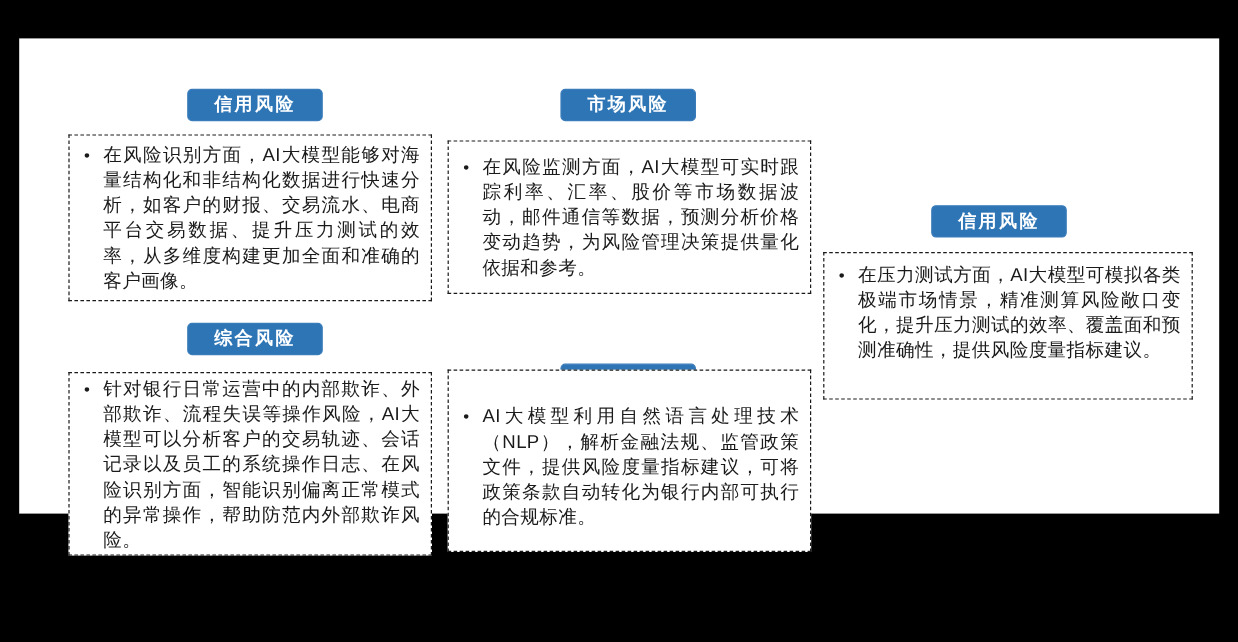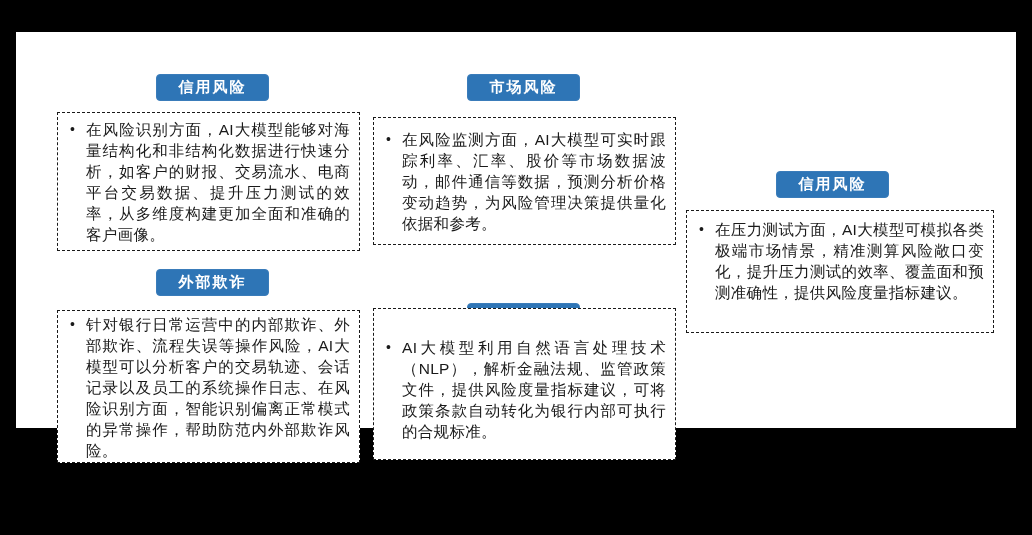--- a/index.html
+++ b/index.html
@@ -97,21 +97,21 @@
     <span>信用风险</span>
   </div>
   <div class="dashed-box" id="box-comprehensive">
     <div class="bullet-row">
       <span class="bullet-marker">•</span>
       <span class="bullet-text">在压力测试方面，AI大模型可模拟各类极端市场情景，精准测算风险敞口变化，提升压力测试的效率、覆盖面和预测准确性，提供风险度量指标建议。</span>
     </div>
   </div>
 
   <div class="pill" id="pill-operational">
-    <span>外部欺诈</span>
+    <span>综合风险</span>
   </div>
   <div class="dashed-box" id="box-operational">
     <div class="bullet-row">
       <span class="bullet-marker">•</span>
       <span class="bullet-text">针对银行日常运营中的内部欺诈、外部欺诈、流程失误等操作风险，AI大模型可以分析客户的交易轨迹、会话记录以及员工的系统操作日志、在风险识别方面，智能识别偏离正常模式的异常操作，帮助防范内外部欺诈风险。</span>
     </div>
   </div>
 
   <div class="pill" id="pill-compliance">
     <span>合规风险</span>

